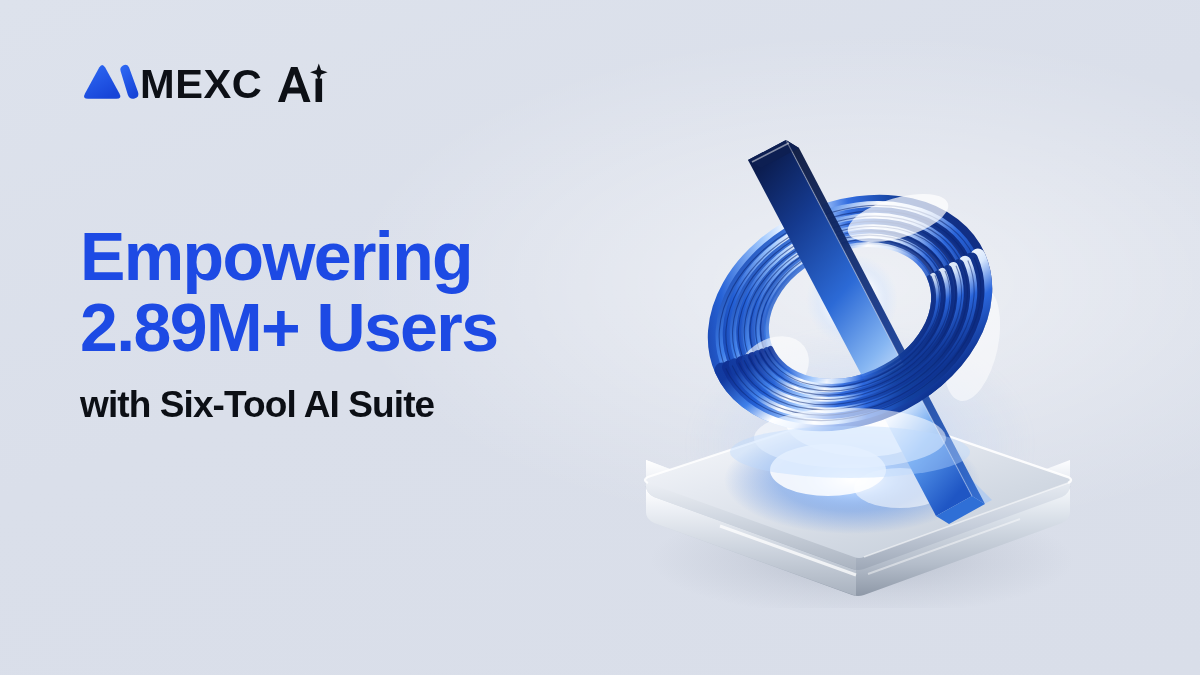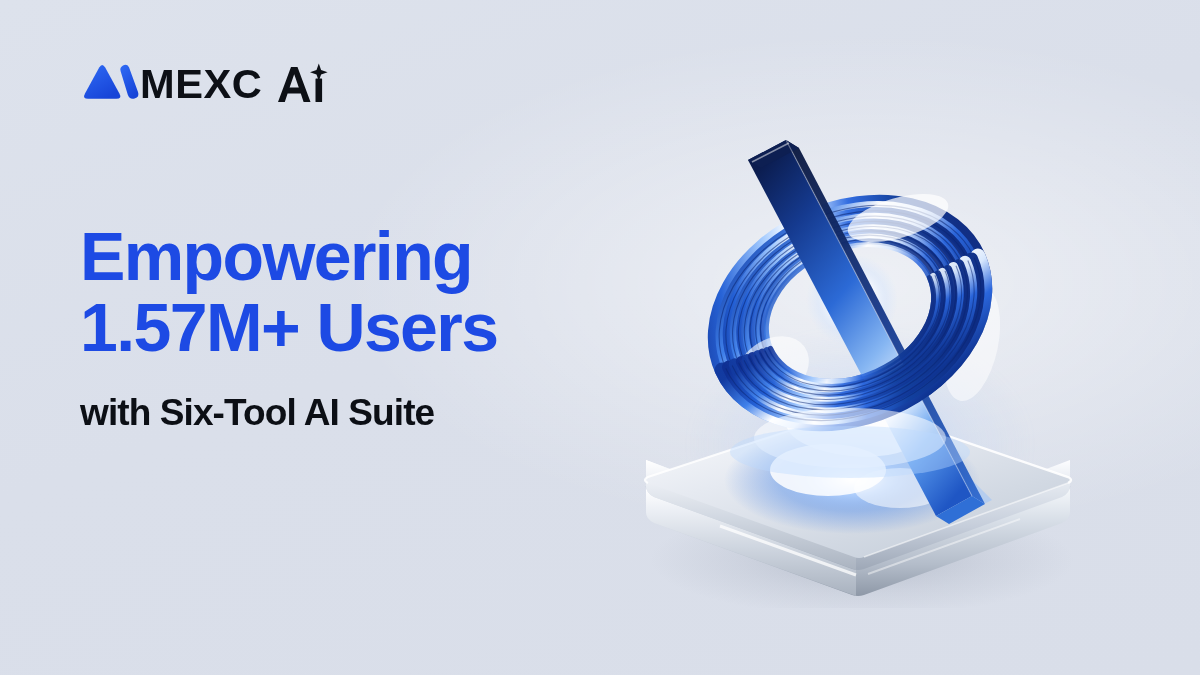--- a/index.html
+++ b/index.html
@@ -34,21 +34,21 @@
 
   
   #copy { position:absolute; left:80px; top:223px; width:560px; }
   .h1-line {
     font-size:68px; font-weight:700; line-height:0.99;
     color:#1d4ae4; letter-spacing:-1.6px;
     white-space:nowrap;
   }
   #h1-line2 { margin-top:4px; }
   #subhead {
-    margin-top:32px;
+    margin-top:24px;
     font-size:37px; font-weight:700; line-height:1.05;
     color:#0c0f15; letter-spacing:-0.9px;
     white-space:nowrap;
   }
 
   
   #art {
     position:absolute; left:600px; top:108px;
     width:520px; height:500px;
   }
@@ -93,21 +93,21 @@
           <rect x="40.5" y="15.5" width="6.6" height="23.5" rx="0.6" fill="#0d1016"></rect>
 
           <path d="M43.8 0.5 L46.1 7.0 L52.6 9.3 L46.1 11.6 L43.8 18.1 L41.5 11.6 L35.0 9.3 L41.5 7.0 Z" fill="#0d1016"></path>
         </svg>
       </div>
     </div>
   </div>
 
   <div id="copy">
     <div class="h1-line" id="h1-line1">Empowering</div>
-    <div class="h1-line" id="h1-line2">1.57M+ Users</div>
+    <div class="h1-line" id="h1-line2">2.89M+ Users</div>
     <div id="subhead">with Six-Tool AI Suite</div>
   </div>
 
   <div id="art-glow"></div>
 
   <div id="art">
     <svg id="art-svg" viewBox="0 0 520 500">
       <defs>
 
         <linearGradient id="ribA" x1="0" y1="0" x2="1" y2="0.25">

